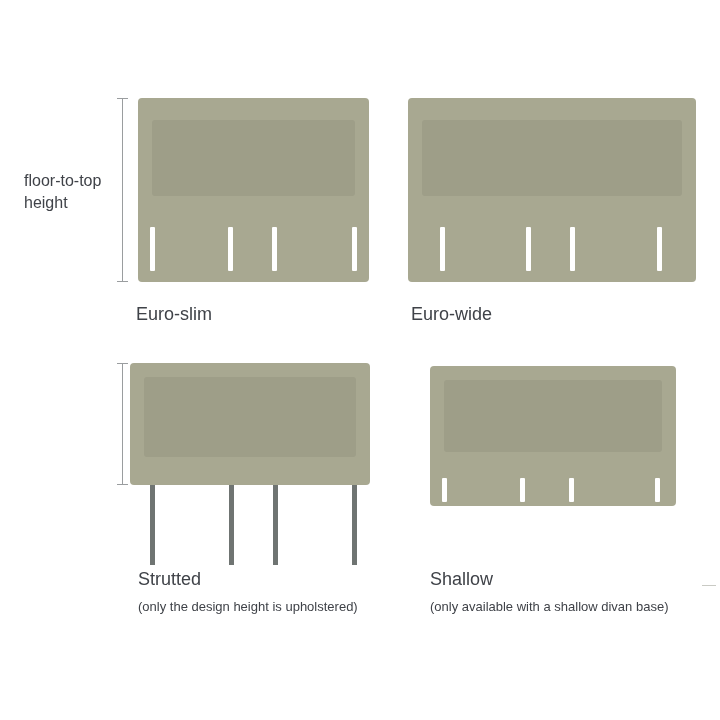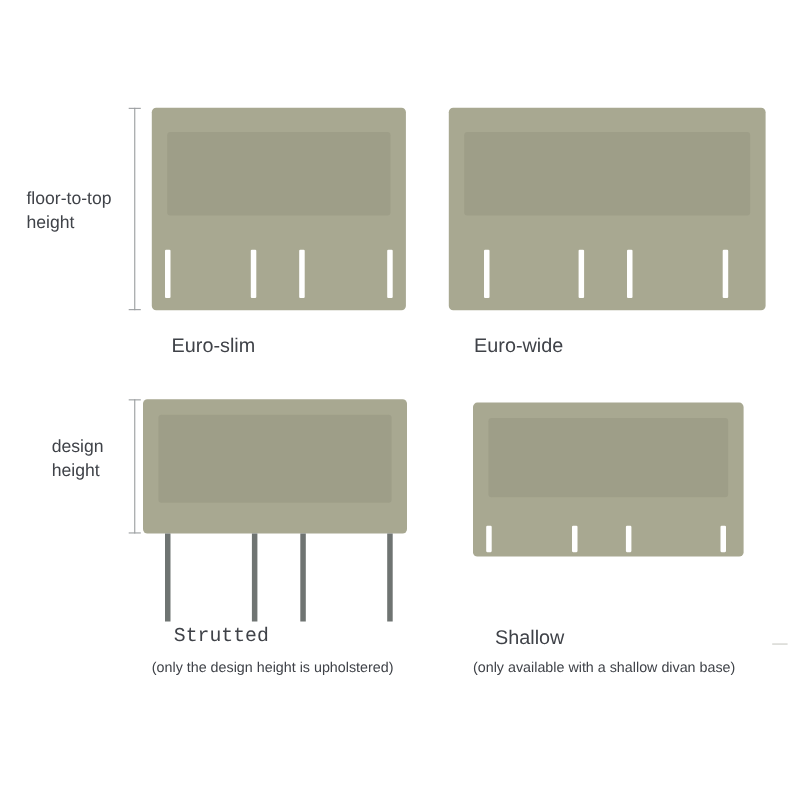--- a/index.html
+++ b/index.html
@@ -72,21 +72,20 @@
     background: #6f7472;
   }
 
   
   .caption-title {
     position: absolute;
     font-size: 18px;
     line-height: 22px;
     color: #3f4248;
     white-space: nowrap;
-    margin-left: 20px;
   }
   .caption-sub {
     position: absolute;
     font-size: 13px;
     line-height: 18px;
     color: #3f4248;
     white-space: nowrap;
   }
   .ghost-line {
     position: absolute;
@@ -110,21 +109,20 @@
   <div class="measure" style="left:122px; top:98px; height:184px;">
     <span class="cap top"></span>
     <span class="cap bottom"></span>
   </div>
   <div class="axis-label axis-label-1">floor-to-top height</div>
 
   <div class="measure" style="left:122px; top:363px; height:122px;">
     <span class="cap top"></span>
     <span class="cap bottom"></span>
   </div>
-  <div class="axis-label axis-label-2">design height</div>
 
   <div class="figure" style="left:138px; top:98px; width:231px; height:184px;">
     <div class="board" style="left:0; top:0; width:231px; height:184px;"></div>
     <div class="panel" style="left:14px; top:22px; width:203px; height:76px;"></div>
     <div class="slot" style="left:12px; top:129px; height:44px;"></div>
     <div class="slot" style="left:90px; top:129px; height:44px;"></div>
     <div class="slot" style="left:134px; top:129px; height:44px;"></div>
     <div class="slot" style="left:214px; top:129px; height:44px;"></div>
   </div>
   <div class="caption-title" style="left:136px; top:303px;">Euro-slim</div>
@@ -140,21 +138,21 @@
   <div class="caption-title" style="left:411px; top:303px;">Euro-wide</div>
 
   <div class="figure" style="left:130px; top:363px; width:240px; height:200px;">
     <div class="board" style="left:0; top:0; width:240px; height:122px;"></div>
     <div class="panel" style="left:14px; top:14px; width:212px; height:80px;"></div>
     <div class="strut" style="left:20px; top:122px; height:80px;"></div>
     <div class="strut" style="left:99px; top:122px; height:80px;"></div>
     <div class="strut" style="left:143px; top:122px; height:80px;"></div>
     <div class="strut" style="left:222px; top:122px; height:80px;"></div>
   </div>
-  <div class="caption-title" style="left:138px; top:568px;font-family:Liberation Mono, monospace;">Strutted</div>
+  <div class="caption-title" style="left:138px; top:568px;">Strutted</div>
   <div class="caption-sub" style="left:138px; top:598px;">(only the design height is upholstered)</div>
   <div class="ghost-line" style="left:138px; top:624px;">&nbsp;</div>
 
   <div class="figure" style="left:430px; top:366px; width:246px; height:140px;">
     <div class="board" style="left:0; top:0; width:246px; height:140px;"></div>
     <div class="panel" style="left:14px; top:14px; width:218px; height:72px;"></div>
     <div class="slot" style="left:12px; top:112px; height:24px;"></div>
     <div class="slot" style="left:90px; top:112px; height:24px;"></div>
     <div class="slot" style="left:139px; top:112px; height:24px;"></div>
     <div class="slot" style="left:225px; top:112px; height:24px;"></div>

